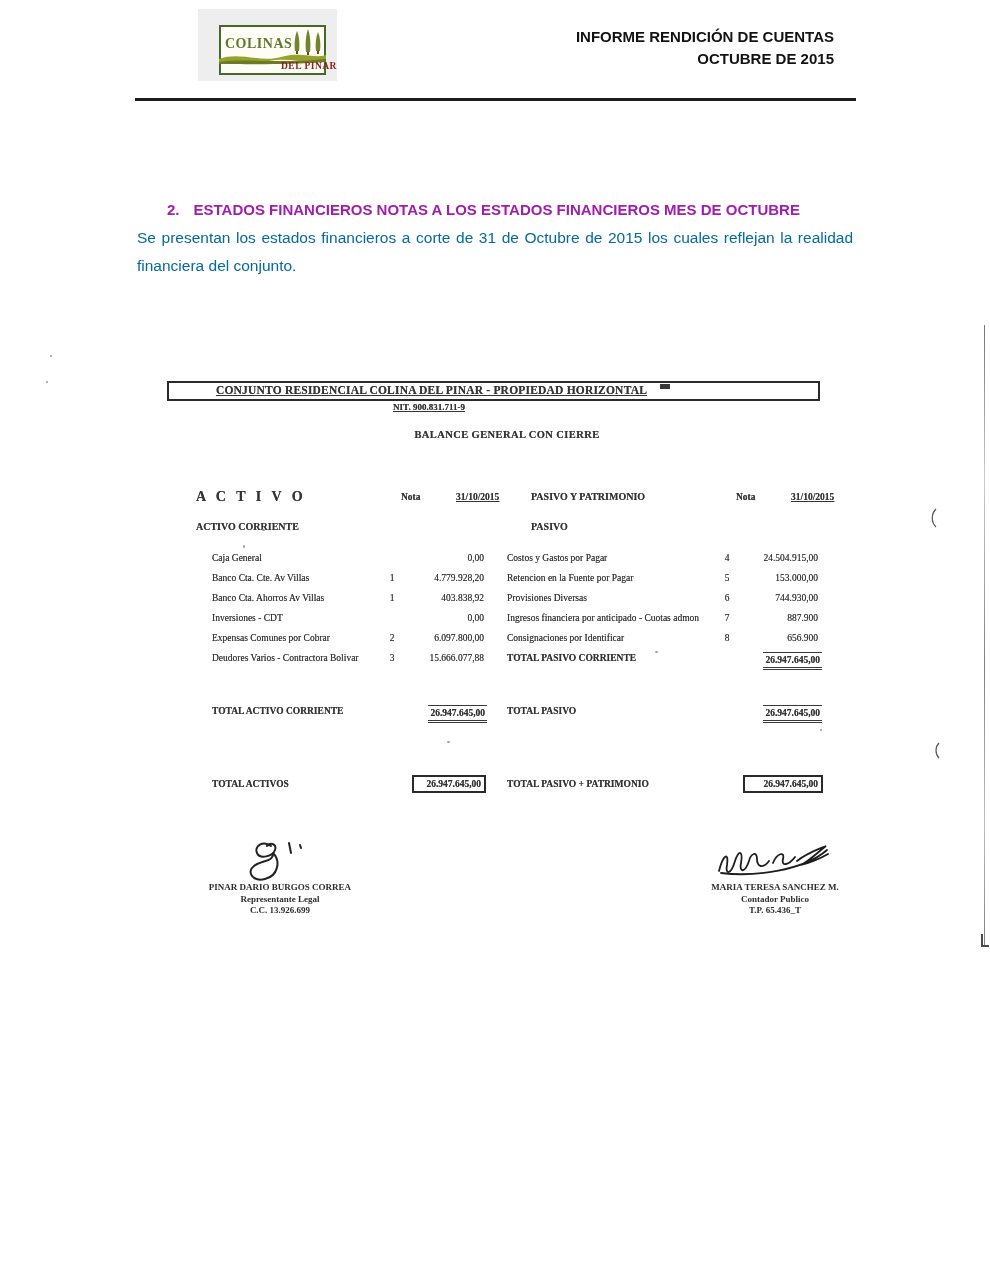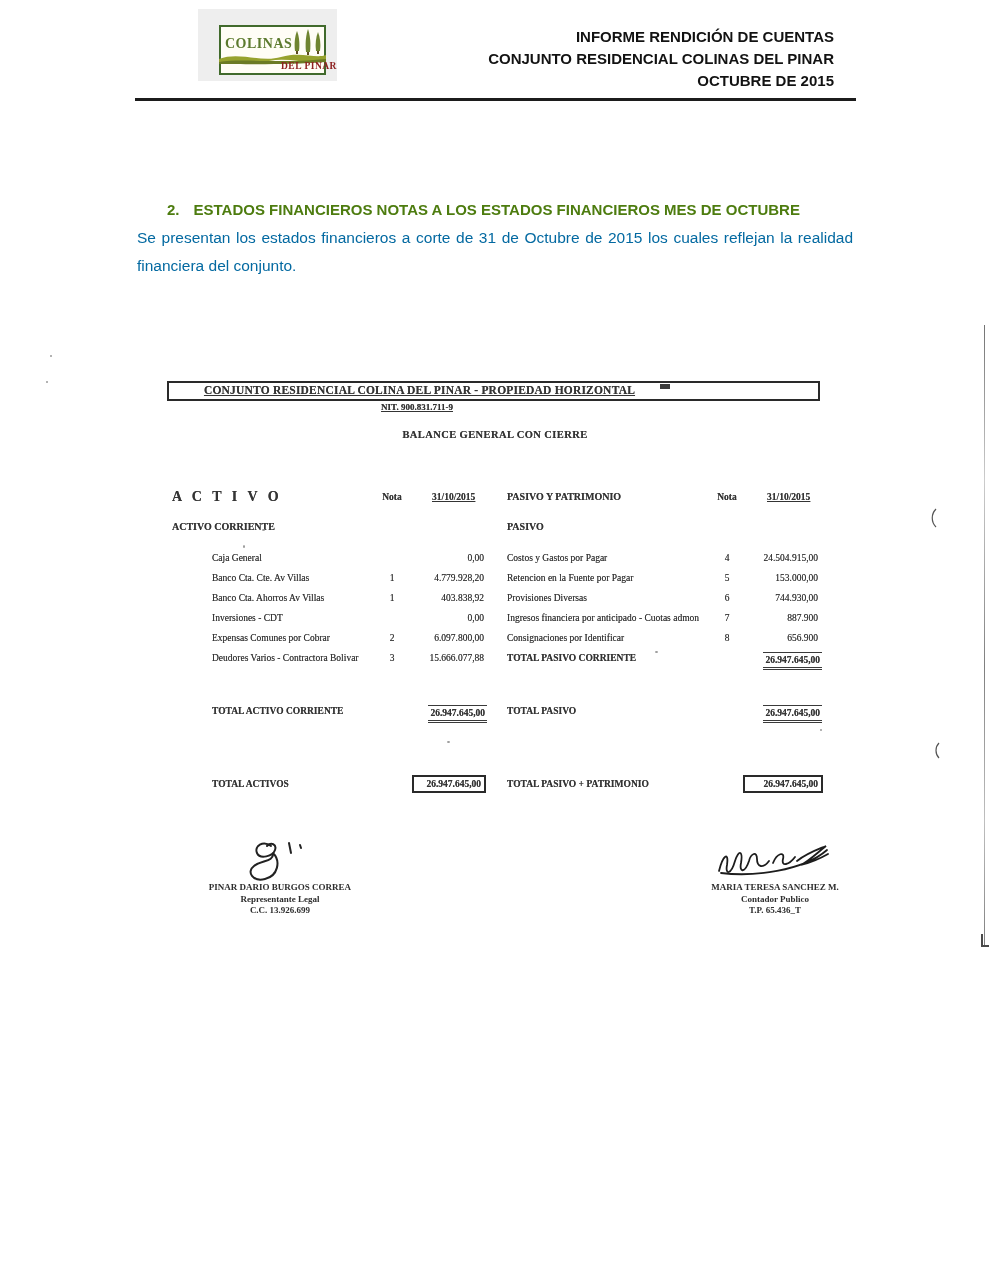--- a/index.html
+++ b/index.html
@@ -13,28 +13,28 @@
               border: 2px solid #416a2c; }
   .logo-colinas { left: 225px; top: 36px; font-family: "Liberation Serif", serif;
                   font-size: 14px; letter-spacing: 0.5px; color: #5c7a2e; font-weight: bold; }
   .logo-delpinar { left: 281px; top: 61px; font-family: "Liberation Serif", serif;
                    font-size: 9.5px; font-weight: bold; color: #8e2020; letter-spacing: 0.5px; }
   .hdr-titles { right: 156px; top: 26px; text-align: right; font-weight: bold;
                 font-size: 15px; line-height: 22px; color: #121212; }
   .hdr-rule { left: 135px; top: 98px; width: 721px; height: 3px; background: #1c1c1c; }
 
   
-  .sec-heading { left: 167px; top: 201px; font-weight: bold; font-size: 15px; color: #4d7c0f; }
+  .sec-heading { left: 167px; top: 201px; font-weight: bold; font-size: 15px; color: #a21caf; }
   .sec-heading .num { margin-right: 14px; }
   .sec-par { left: 137px; top: 224px; width: 716px; font-size: 15.5px; line-height: 27.5px;
              text-align: justify; text-align-last: left; color: #0369a1; }
 
   
   .scan { font-family: "Liberation Serif", serif; color: #343434;
-          text-shadow: 0 0 0.5px rgba(52,52,52,0.75); }
+          text-shadow: 0 0 0.5px rgba(52,52,52,0.75); padding-left: 24px; }
   .bs-titlebox { left: 167px; top: 381px; width: 653px; height: 20px; border: 2px solid #2a2a2a; }
   .bs-title { left: 167px; top: 384px; width: 505px; text-align: center; font-weight: bold;
               font-size: 11.5px; text-decoration: underline; letter-spacing: 0.2px; }
   .bs-smudge { left: 660px; top: 384px; width: 10px; height: 5px; background: #3a3a3a;
                filter: blur(0.6px); }
   .bs-nit { left: 167px; top: 402px; width: 500px; text-align: center; font-weight: bold;
             font-size: 9px; text-decoration: underline; }
   .bs-subtitle { left: 167px; top: 429px; width: 656px; text-align: center; font-weight: bold;
                  font-size: 10.5px; letter-spacing: 0.4px; }
 
@@ -84,21 +84,20 @@
   <rect x="26" y="23" width="2" height="3" fill="#5d4a1e"></rect>
 </svg>
 <svg class="abs" style="left:219px;top:50px" width="107" height="16">
   <path d="M0,9 C20,1 42,13 62,7 C82,1 96,9 107,5 L107,11 C90,15 70,7 50,11 C30,15 12,11 0,13 Z" fill="#97a22e"></path>
   <path d="M0,12 C25,8 55,14 107,9 L107,12 C70,15 25,14 0,14 Z" fill="#6b7a24"></path>
 </svg>
 <div class="abs logo-delpinar">DEL PINAR</div>
 
 <div class="abs hdr-titles">
   <div>INFORME RENDICIÓN DE CUENTAS</div>
-  <div>CONJUNTO RESIDENCIAL COLINAS DEL PINAR</div>
   <div>OCTUBRE DE 2015</div>
 </div>
 <div class="abs hdr-rule"></div>
 
 <div class="abs sec-heading">
   <span class="num">2.</span><span>ESTADOS FINANCIEROS NOTAS A LOS ESTADOS FINANCIEROS MES DE OCTUBRE</span>
 </div>
 <div class="abs sec-par">Se presentan los estados financieros a corte de 31 de Octubre de 2015 los cuales  reflejan la realidad financiera del conjunto.</div>
 
 <div class="abs scan bs-titlebox"></div>

